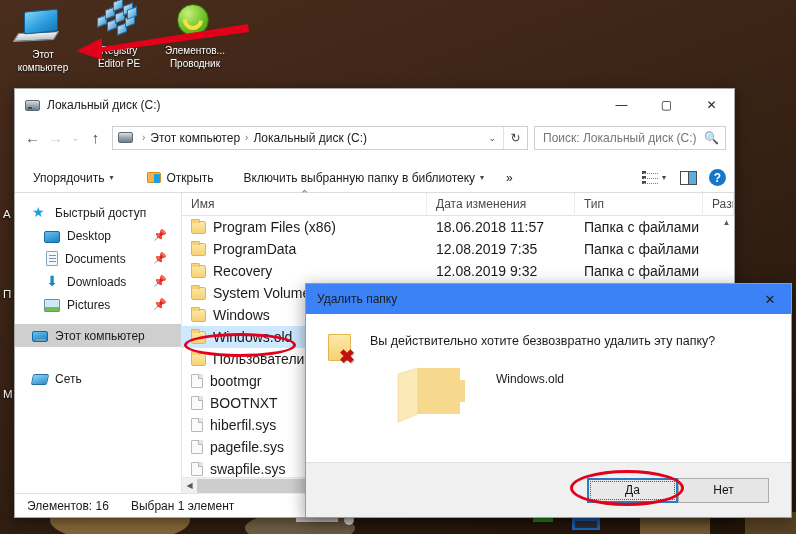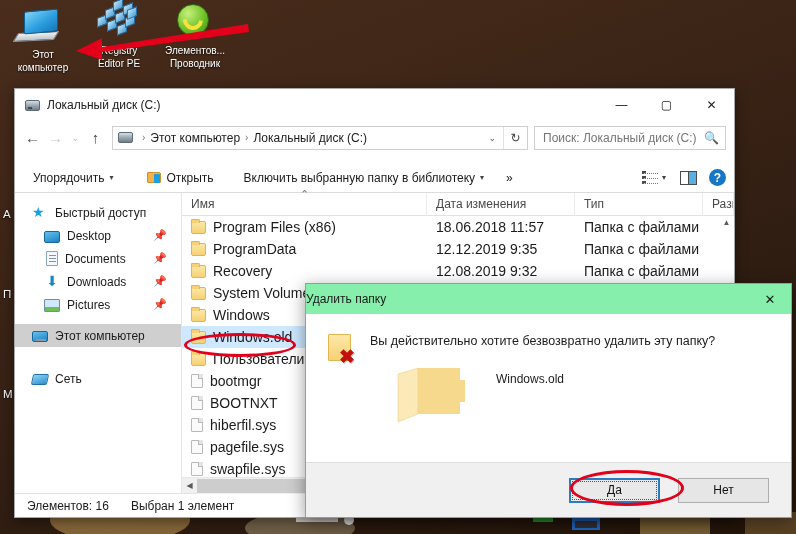--- a/index.html
+++ b/index.html
@@ -297,22 +297,22 @@
   }
 
   
   .dialog {
     position: absolute; left: 305px; top: 283px; width: 487px; height: 235px;
     background: #f0f0f0; border: 1px solid #9b9b9b;
     box-shadow: 0 4px 16px rgba(0,0,0,.4);
     display: flex; flex-direction: column;
   }
   .dlg-title {
-    height: 30px; background: #86efac; display: flex; align-items: center;
-    padding-left: 0; font-size: 12px; color: #1b1b1b; flex: none;
+    height: 30px; background: #3b82f6; display: flex; align-items: center;
+    padding-left: 11px; font-size: 12px; color: #1b1b1b; flex: none;
   }
   .dlg-close {
     margin-left: auto; width: 42px; height: 30px; display: flex;
     align-items: center; justify-content: center; font-size: 13px; color: #1b1b1b;
   }
   .dlg-body { flex: 1; background: #fff; position: relative; padding: 14px 0 0 20px; }
   .dlg-warn-ic {
     position: absolute; left: 22px; top: 20px; width: 23px; height: 27px;
     background: linear-gradient(180deg,#fde8a8,#f7d174);
     border: 1px solid #e2b64e; border-radius: 1px;
@@ -328,21 +328,21 @@
   .dlg-bigfolder {
     position: absolute; left: 86px; top: 48px; width: 74px; height: 62px;
   }
   .dlg-detail {
     position: absolute; left: 190px; top: 57px; font-size: 12px; color: #1b1b1b;
     line-height: 17px;
   }
   .dlg-foot {
     height: 55px; flex: none; background: #f0f0f0; border-top: 1px solid #dfdfdf;
     display: flex; align-items: center; justify-content: flex-end;
-    padding-right: 22px; gap: 18px; position: relative;
+    padding-right: 22px; position: relative;
   }
   .dlg-btn {
     width: 91px; height: 25px; font-size: 12px; color: #111;
     background: #e6e6e6; border: 1px solid #adadad;
     display: flex; align-items: center; justify-content: center;
   }
   .dlg-btn.primary {
     border: 2px solid #2a7bc0; background: #e9e9e9;
     outline: 1px dotted #555; outline-offset: -4px;
   }
@@ -531,21 +531,21 @@
           </div>
           <div class="cell date">18.06.2018 11:57</div>
           <div class="cell type">Папка с файлами</div>
           <div class="cell size"></div>
         </div>
         <div class="row">
           <div class="cell name">
             <span class="folder-ic"></span>
             <span>ProgramData</span>
           </div>
-          <div class="cell date">12.12.2019 9:35</div>
+          <div class="cell date">12.08.2019 7:35</div>
           <div class="cell type">Папка с файлами</div>
           <div class="cell size"></div>
         </div>
         <div class="row">
           <div class="cell name">
             <span class="folder-ic"></span>
             <span>Recovery</span>
           </div>
           <div class="cell date">12.08.2019 9:32</div>
           <div class="cell type">Папка с файлами</div>

